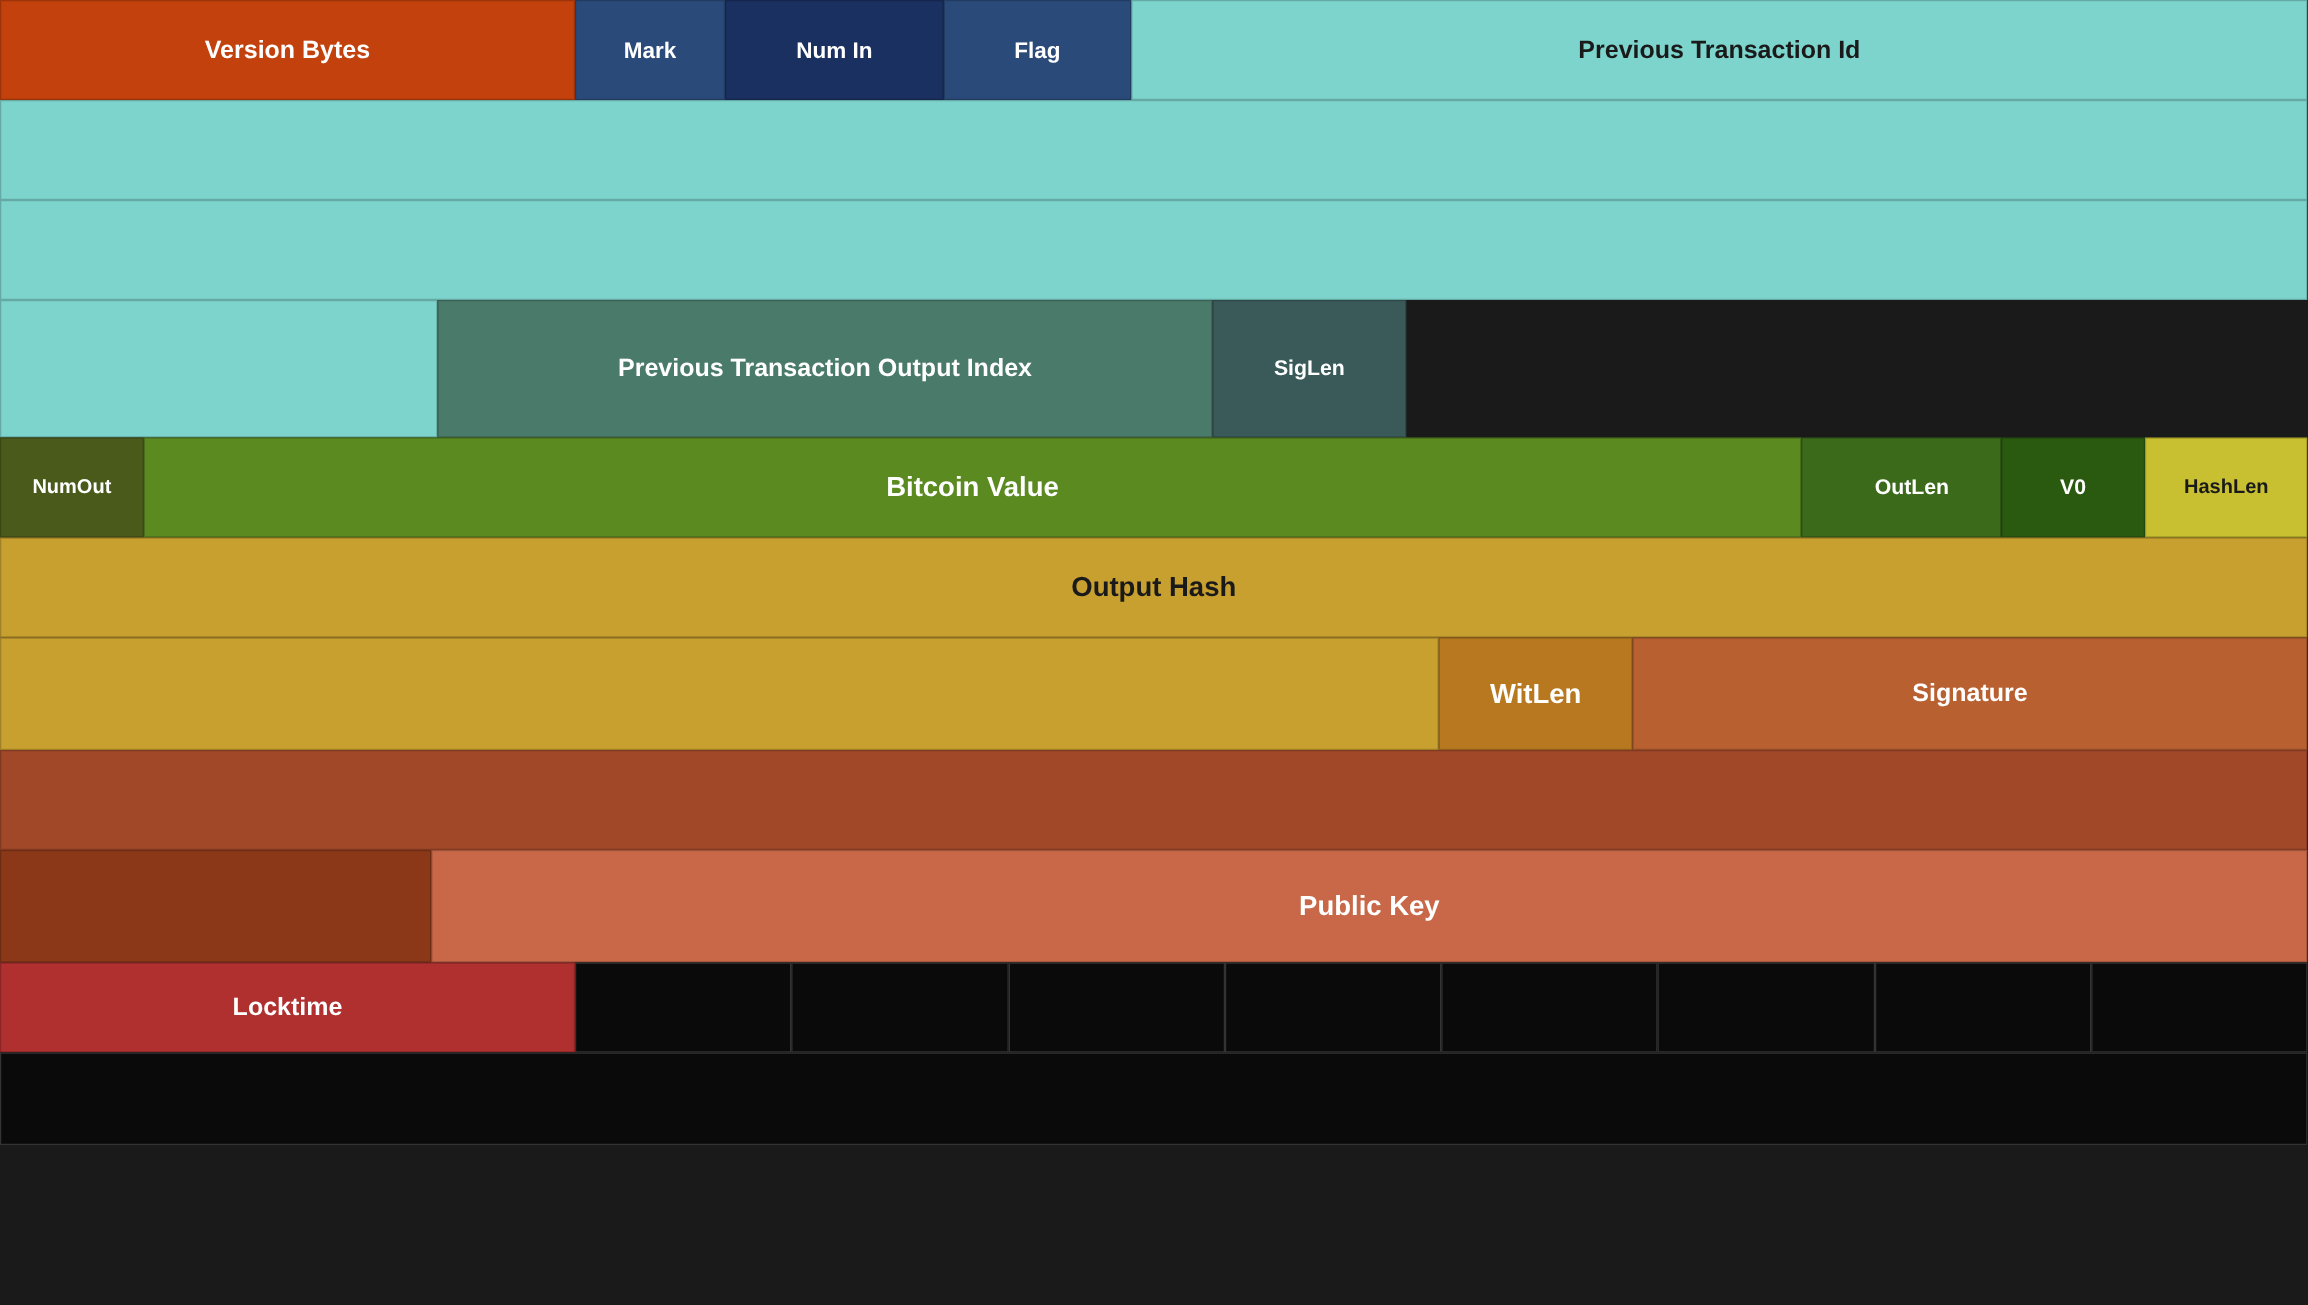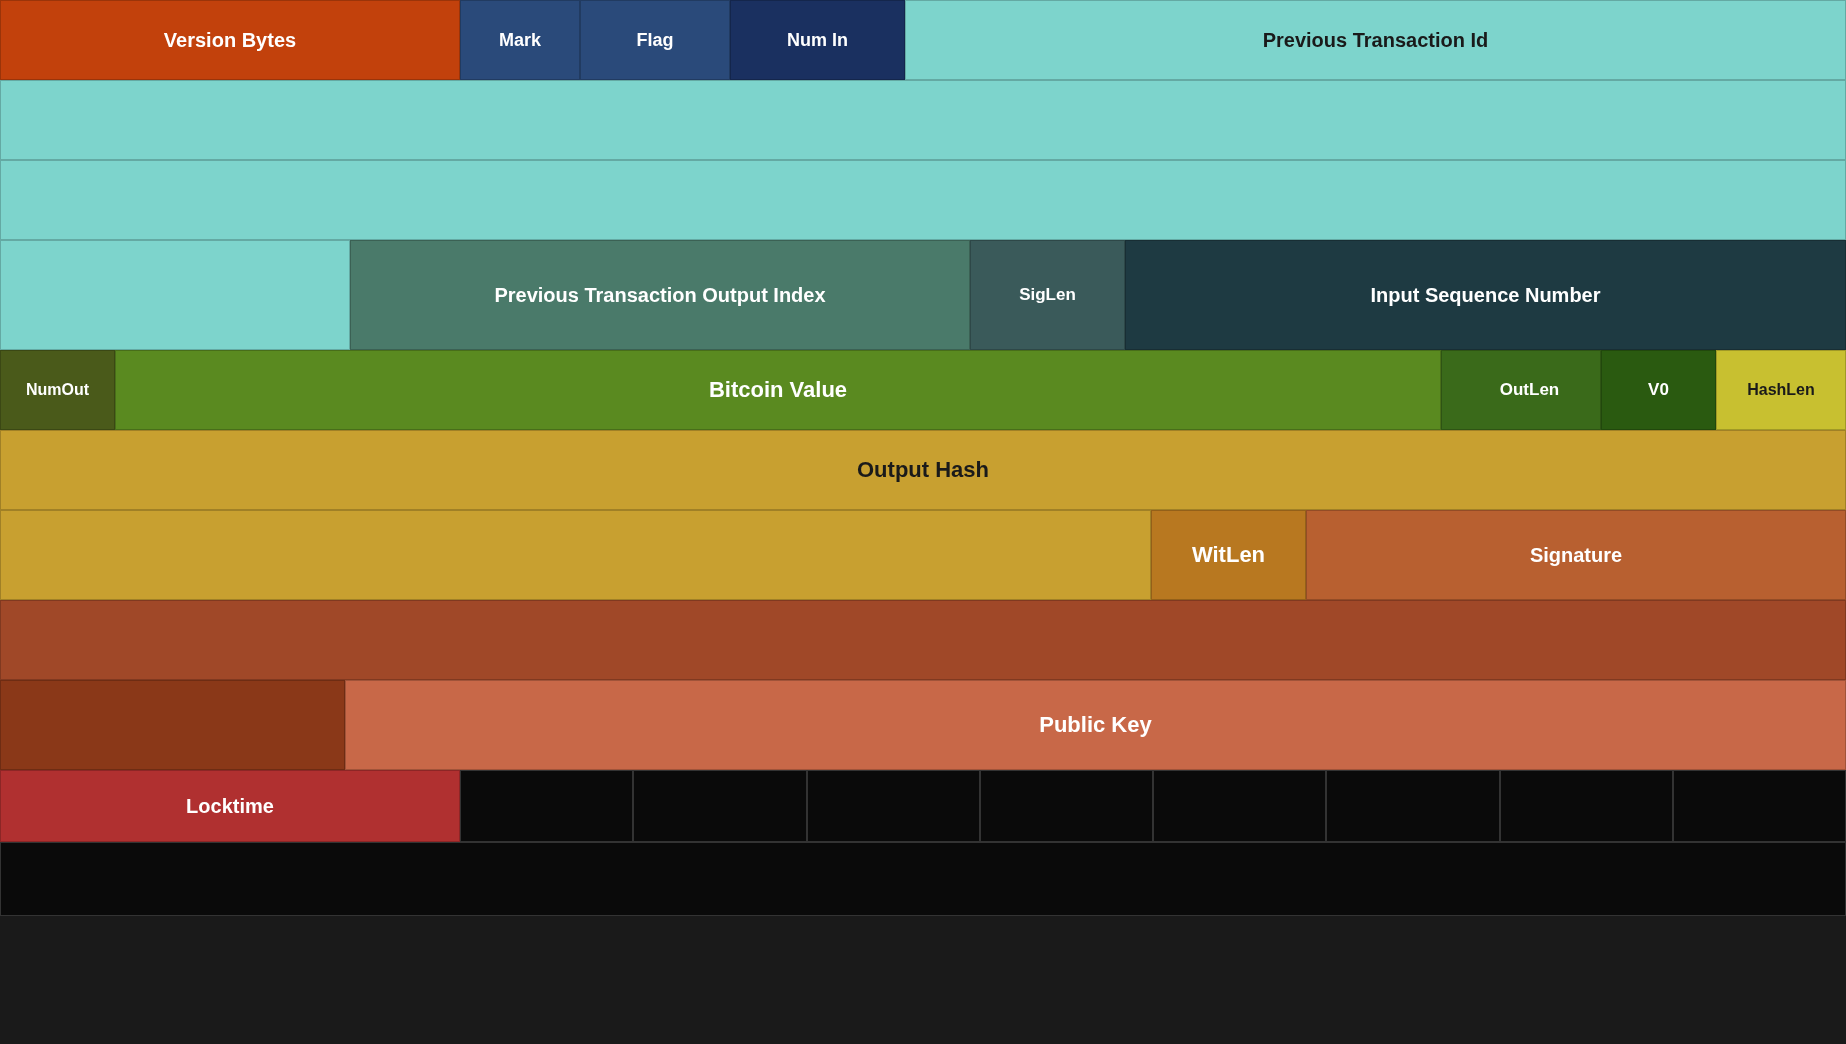--- a/index.html
+++ b/index.html
@@ -92,38 +92,37 @@
     .row-extra { height: 74px; }
   </style>
 </head>
 <body>
 
 <div class="diagram">
 
   <div class="row row-1">
     <div class="cell version-bytes">Version Bytes</div>
     <div class="cell mark">Mark</div>
+    <div class="cell num-in">Num In</div>
     <div class="cell flag">Flag</div>
-    <div class="cell num-in">Num In</div>
     <div class="cell prev-tx-id">Previous Transaction Id</div>
   </div>
 
   <div class="row row-2">
     <div class="cell prev-tx-id-cont"></div>
   </div>
 
   <div class="row row-3">
     <div class="cell prev-tx-id-cont2"></div>
   </div>
 
   <div class="row row-4">
     <div class="cell prev-tx-id-cont3"></div>
     <div class="cell prev-tx-output-index">Previous Transaction Output Index</div>
     <div class="cell siglen">SigLen</div>
-    <div class="cell input-seq-num">Input Sequence Number</div>
   </div>
 
   <div class="row row-5">
     <div class="cell numout">NumOut</div>
     <div class="cell bitcoin-value">Bitcoin Value</div>
     <div class="cell outlen">OutLen</div>
     <div class="cell v0">V0</div>
     <div class="cell hashlen">HashLen</div>
   </div>
 

